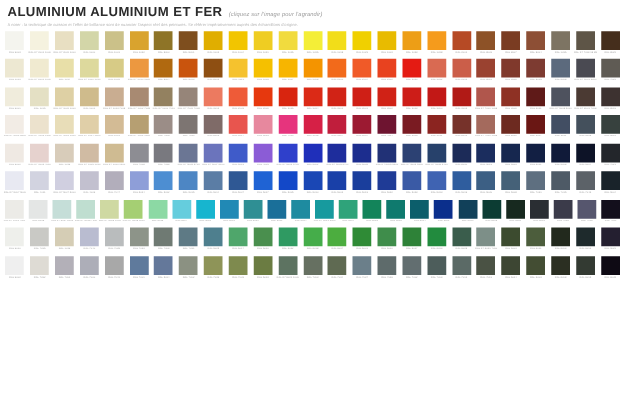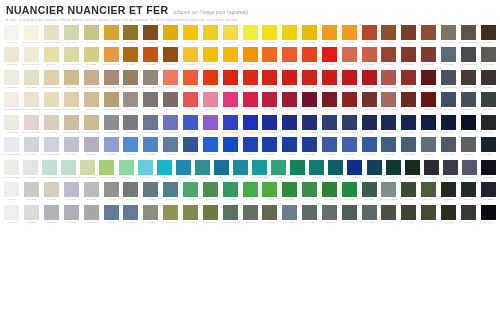--- a/index.html
+++ b/index.html
@@ -95,21 +95,21 @@
     word-break: break-word;
   }
 </style>
 </head>
 <body>
 
 <div class="page">
 
   <div class="header">
     <div class="title-line">
-      <span class="title">NUANCIER NUANCIER ET FER</span>
+      <span class="title">ALUMINIUM ALUMINIUM ET FER</span>
       <span class="title-hint">(cliquez sur l'image pour l'agrandir)</span>
     </div>
     <div class="subtitle">A noter : la technique de cuisson et l'effet de brillance sont de nuancier l'aspect réel des peintures. Se référer impérativement auprès des échantillons d'origine.</div>
   </div>
 
   <div class="grid" id="swatch-grid">
       <div class="row">
         <div class="cell">
           <div class="swatch" style="background-color: rgb(244, 244, 238);"></div>
           <div class="label">RAL 9003</div>

